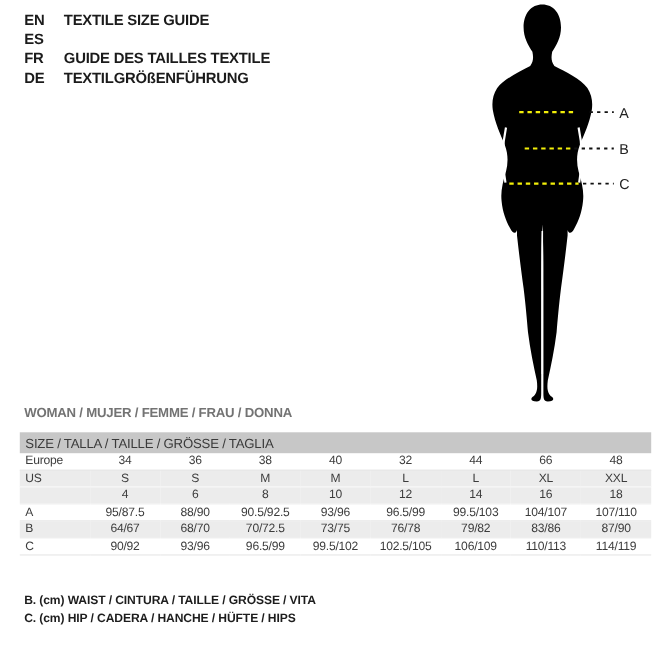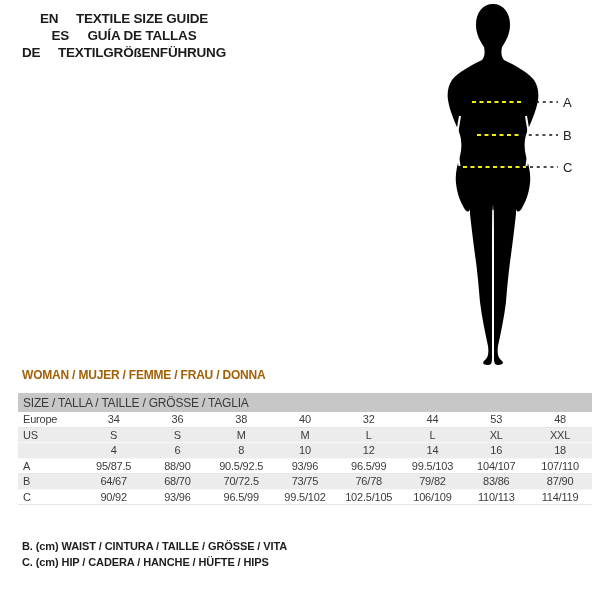--- a/index.html
+++ b/index.html
@@ -3,27 +3,27 @@
 <meta charset="utf-8">
 <style>
   html,body{margin:0;padding:0;}
   body{
     width:600px;height:600px;position:relative;background:#ffffff;
     font-family:"Liberation Sans",sans-serif;overflow:hidden;
     -webkit-font-smoothing:antialiased;
   }
   
   .lang-list{position:absolute;left:22px;top:10px;}
-  .lang-row{display:flex;line-height:17.2px;font-size:13.5px;font-weight:700;color:#1b1b1b;letter-spacing:-0.2px;justify-content:center;}
+  .lang-row{display:flex;line-height:17.2px;font-size:13.5px;font-weight:700;color:#1b1b1b;letter-spacing:-0.2px;}
   .lang-code{width:36px;flex:0 0 36px;}
   
   .figure-svg{position:absolute;left:440px;top:0;width:160px;height:370px;}
   .marker-label{position:absolute;font-size:13px;color:#222;font-weight:400;}
   
-  .woman-heading{position:absolute;left:22px;top:368px;font-size:12px;font-weight:700;color:#a16207;letter-spacing:-0.2px;}
+  .woman-heading{position:absolute;left:22px;top:368px;font-size:12px;font-weight:700;color:#737373;letter-spacing:-0.2px;}
   
   .size-table{position:absolute;left:18px;top:393px;width:574px;border-collapse:collapse;table-layout:fixed;}
   .size-table th{
     background:#c7c7c7;color:#3a3a3a;font-weight:400;font-size:12px;
     text-align:left;padding:2px 0 2px 5px;height:15px;letter-spacing:-0.2px;
   }
   .size-table td{
     font-size:11px;color:#3c3c3c;text-align:center;height:14.5px;
     padding:0;border-bottom:1px solid #e6e6e6;letter-spacing:-0.2px;white-space:nowrap;
   }
@@ -39,21 +39,24 @@
 </head>
 <body>
 
 <div class="lang-list">
   <div class="lang-row">
     <span class="lang-code">EN</span>
     <span class="lang-title">TEXTILE SIZE GUIDE</span>
   </div>
   <div class="lang-row">
     <span class="lang-code">ES</span>
-    <span class="lang-title">GUÍA DE TALLAS</span>
+  </div>
+  <div class="lang-row">
+    <span class="lang-code">FR</span>
+    <span class="lang-title">GUIDE DES TAILLES TEXTILE</span>
   </div>
   <div class="lang-row">
     <span class="lang-code">DE</span>
     <span class="lang-title">TEXTILGRÖßENFÜHRUNG</span>
   </div>
 </div>
 
 <svg class="figure-svg" viewBox="0 0 160 370" aria-hidden="true">
   <path fill="#000000" d="
     M53,4
@@ -121,21 +124,21 @@
   </thead>
   <tbody id="size-table-body">
       <tr>
         <td class="row-label">Europe</td>
         <td>34</td>
         <td>36</td>
         <td>38</td>
         <td>40</td>
         <td>32</td>
         <td>44</td>
-        <td>53</td>
+        <td>66</td>
         <td>48</td>
       </tr>
       <tr>
         <td class="row-label">US</td>
         <td>S</td>
         <td>S</td>
         <td>M</td>
         <td>M</td>
         <td>L</td>
         <td>L</td>

